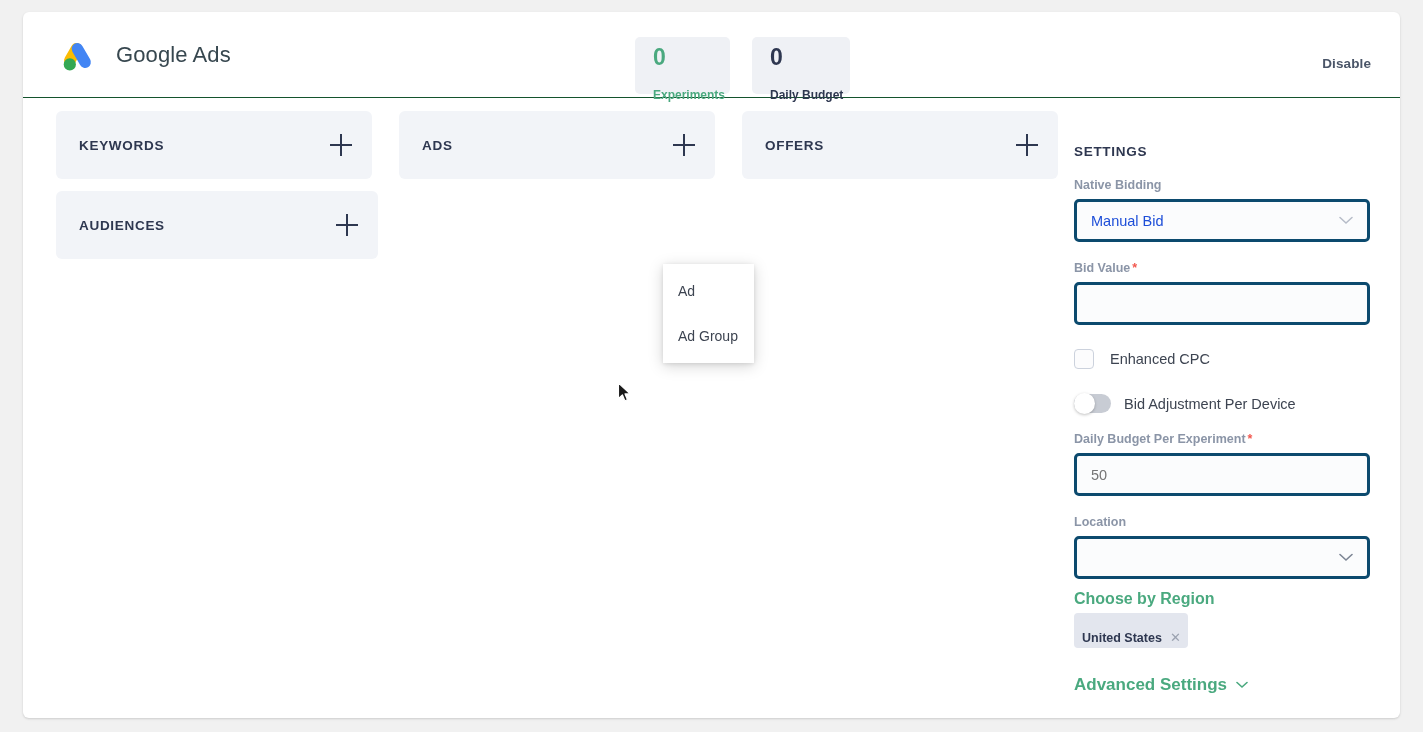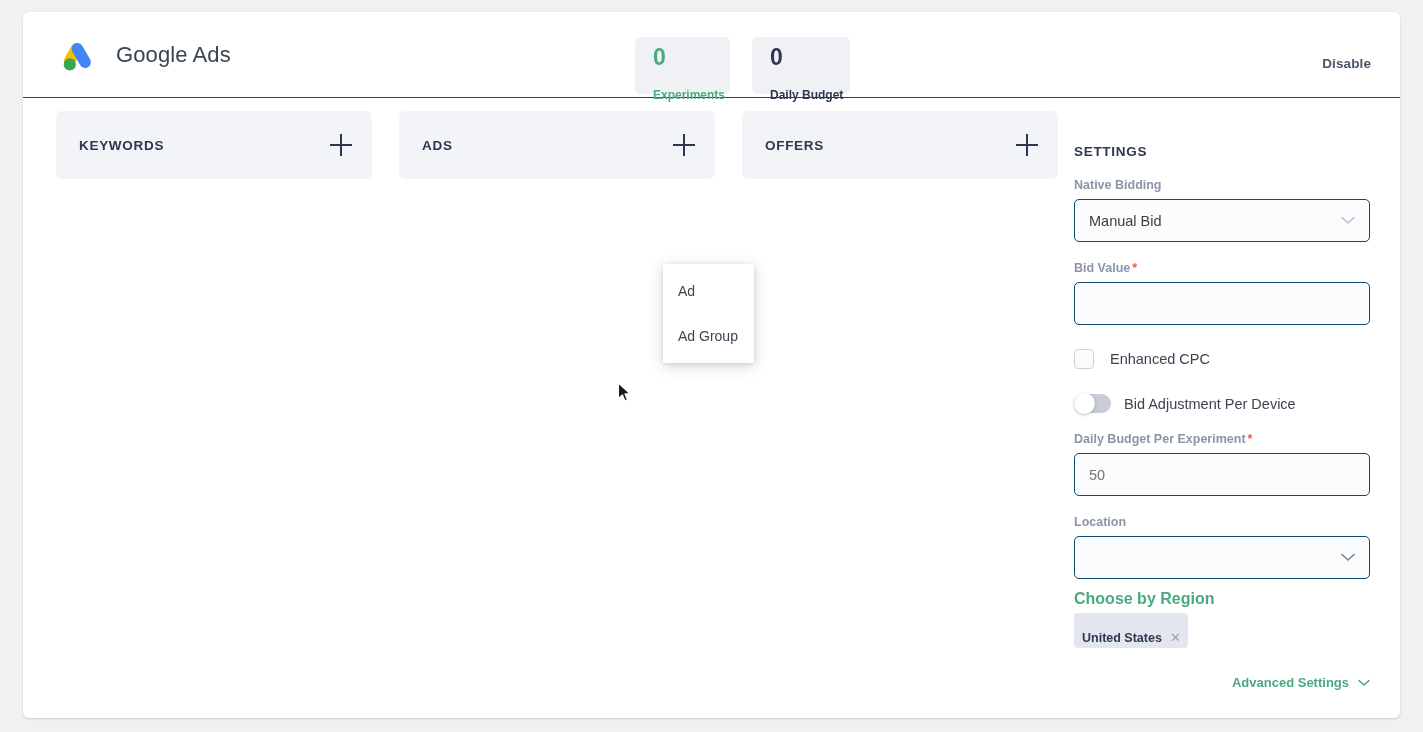--- a/index.html
+++ b/index.html
@@ -172,27 +172,27 @@
     color: #8b95a7;
     font-weight: bold;
     margin-bottom: 7px;
   }
   .req { color: #f2584f; font-weight: bold; margin-left: 2px; }
 
   .input-box, .select-box {
     width: 296px;
     height: 43px;
     background: #fbfcfd;
-    border: 1px solid #0c4a6e;
+    border: 3px solid #0c4a6e;
     border-radius: 5px;
     display: flex;
     align-items: center;
     padding: 0 14px;
     font-size: 14.5px;
-    color: #404040;
+    color: #1d4ed8;
     cursor: pointer;
     justify-content: space-between;
     font-family: inherit;
   }
   .select-box .chev {
     color: #b6bcc8;
     font-size: 13px;
   }
   .chev svg { display:block; }
 
@@ -263,25 +263,24 @@
     color: #9aa1af;
     font-size: 13px;
     font-weight: normal;
     cursor: pointer;
   }
 
   .adv-settings {
     margin-top: 27px;
     display: flex;
     align-items: center;
-    font-size: 13px;
+    font-size: 17px;
     font-weight: bold;
     color: #4aa97f;
     cursor: pointer;
-    justify-content: flex-end;
   }
   .adv-settings .chev2 { margin-left: 9px; display:flex; }
 
   
   .cursor {
     position: absolute;
     left: 594px; top: 284px;
     z-index: 90;
     pointer-events: none;
   }
@@ -328,20 +327,26 @@
         </div>
         <div class="panel ads">
           <span class="panel-title">ADS</span>
           <span class="plus-icon"></span>
         </div>
         <div class="panel offers">
           <span class="panel-title">OFFERS</span>
           <span class="plus-icon"></span>
         </div>
       </div>
+      <div class="panel-row row2">
+        <div class="panel audiences">
+          <span class="panel-title">AUDIENCES</span>
+          <span class="plus-icon"></span>
+        </div>
+      </div>
     </div>
 
     <div class="dropdown-menu">
       <div class="dropdown-item">Ad</div>
       <div class="dropdown-item">Ad Group</div>
     </div>
 
     <div class="settings">
       <div class="settings-title">SETTINGS</div>
 

